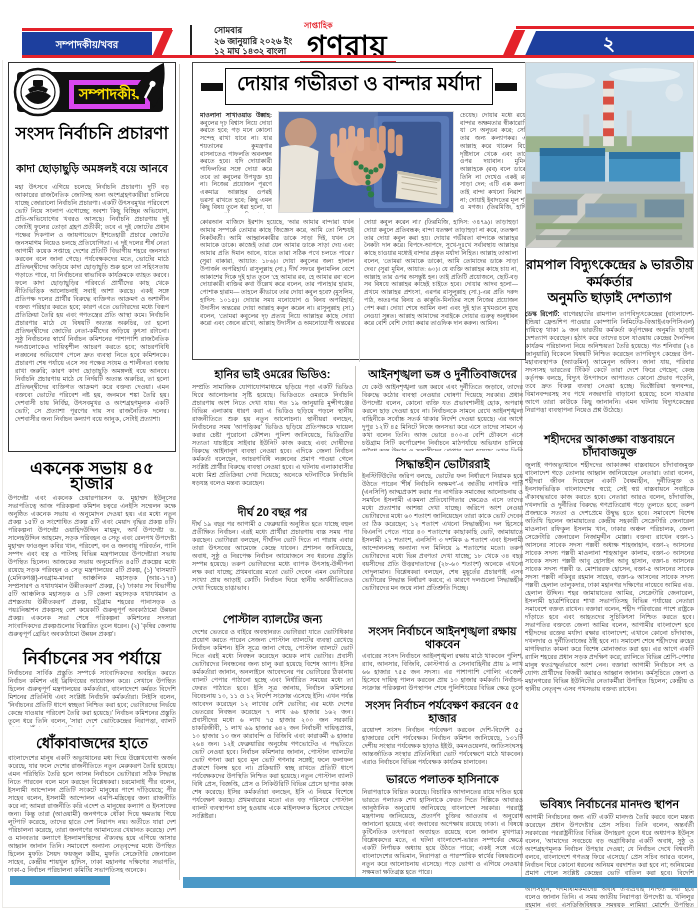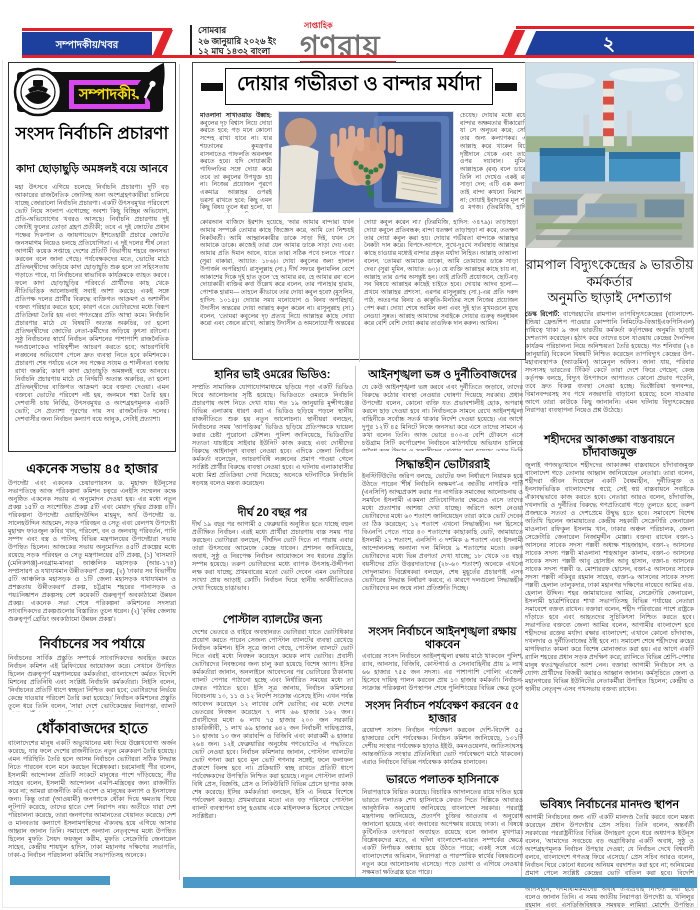--- a/index.html
+++ b/index.html
@@ -10,25 +10,25 @@
   }
   .page-frame{position:absolute;inset:2px;border:1px solid #eceae6;pointer-events:none;}
 
   
   .header{position:absolute;left:0;top:0;width:700px;height:60px;background:#fff;}
   .hdr-bottom-line{position:absolute;left:22px;right:6px;top:55px;height:2.5px;background:#e4222a;}
   .sec-topline{position:absolute;left:22px;top:28px;width:150px;height:3px;background:#e4222a;}
   .sec-box{position:absolute;left:22px;top:32px;width:130px;height:26px;background:#1d3f9e;color:#fff;
     font-weight:bold;font-size:10px;display:flex;align-items:center;justify-content:center;}
   .sec-slash{position:absolute;left:158px;top:30px;width:9px;height:27px;background:#e4222a;transform:skewX(-24deg);}
-  .dateblk{position:absolute;left:190px;top:25px;border-left:2px solid #222;padding-left:6px;
+  .dateblk{position:absolute;left:190px;top:25px;border-left:2px solid #222;padding-left:22px;
     font-size:8.5px;font-weight:bold;line-height:10.5px;color:#111;}
   .mast{position:absolute;left:300px;top:19px;width:150px;}
   .mast .kicker{color:#e4222a;font-size:8px;font-weight:bold;display:block;margin-left:4px;}
-  .mast .mtitle{color:#737373;font-size:29px;font-weight:800;line-height:29px;letter-spacing:.5px;display:block;}
+  .mast .mtitle{color:#000000;font-size:29px;font-weight:800;line-height:29px;letter-spacing:.5px;display:block;margin-left:7px;}
   .mast .msub{color:#e4222a;font-size:6.5px;font-style:italic;font-weight:bold;display:block;border-top:1.5px solid #e4222a;width:96px;padding-top:1px;}
   .pg-topline{position:absolute;left:516px;right:6px;top:26px;height:3px;background:#e4222a;}
   .pg-slash{position:absolute;left:508px;top:30px;width:11px;height:28px;background:#e4222a;transform:skewX(-24deg);}
   .pg-box{position:absolute;left:524px;top:31px;width:170px;height:27px;background:#1d3f9e;color:#fff;
     font-size:19px;font-weight:bold;display:flex;align-items:center;justify-content:center;
     clip-path:polygon(12px 0,100% 0,100% 100%,0 100%);}
 
   
   .content{position:absolute;left:0;top:62px;width:700px;height:828px;}
   .vrule{position:absolute;top:2px;height:816px;width:1px;background:#c9c5bf;}
@@ -41,21 +41,21 @@
   .colL{position:absolute;left:8px;top:0;width:168px;}
   .edbox{border:1.5px solid #333;height:390px;box-sizing:border-box;padding:5px 6px;background:#fff;}
   .edbar{position:relative;background:#111;height:40px;border-radius:4px;margin:4px 6px 8px 2px;}
   .edlogo{position:absolute;left:-4px;top:-5px;width:50px;height:50px;}
   .edtitle{position:absolute;left:52px;top:8px;color:#ffe400;font-size:14.5px;font-weight:bold;
     border:5px solid #d946ef;padding:1px 5px;line-height:17px;}
   .ednib{position:absolute;right:-8px;top:-14px;width:36px;height:50px;}
   .edhead{font-size:17px;font-weight:bold;text-align:center;margin:4px 0 13px;color:#000;}
   .edsub{font-size:10.5px;font-weight:bold;text-align:center;margin:2px 0 5px;color:#000;}
   .edbody{height:288px;}
-  .sechead{font-size:13px;font-weight:bold;text-align:center;margin:9px 0 3px;color:#000;line-height:15px;}
+  .sechead{font-size:17px;font-weight:bold;text-align:center;margin:9px 0 3px;color:#000;line-height:15px;}
 
   
   .colC{position:absolute;left:192px;top:0;width:334px;}
   .mabox{border:1.2px solid #444;height:298px;box-sizing:border-box;padding:4px 7px;position:relative;background:#fff;}
   .ma-headrow{display:flex;align-items:center;justify-content:center;margin-top:1px;}
   .ma-dash{width:22px;height:8px;background:#111;}
   .ma-hl{border:1.6px solid #111;padding:0 11px 3px;font-size:19.5px;font-weight:bold;margin:0 2px;white-space:nowrap;color:#000;}
   .ma-top{display:flex;gap:6px;margin-top:6px;height:102px;}
   .ma-side{width:72px;flex:none;font-size:6.1px;line-height:7.7px;}
   .ma-photo{width:176px;height:102px;flex:none;border:1px solid #ddd;box-sizing:border-box;}
@@ -63,21 +63,21 @@
     font-size:6.1px;line-height:7.8px;}
   .clower{display:flex;margin-top:6px;}
   .cA{width:161px;padding-right:2px;border-right:1px solid #c9c5bf;}
   .cB{width:161px;padding-left:6px;}
   .subhead{font-size:11px;font-weight:bold;text-align:center;margin:7px 0 2px;line-height:12.5px;color:#000;}
   .subhead.first{margin-top:2px;}
 
   
   .colR{position:absolute;left:525px;top:0;width:169px;}
   .rphoto{width:169px;height:186px;border:1px solid #ccc;box-sizing:border-box;}
-  .rhl{font-size:13px;font-weight:normal;text-align:center;line-height:16.5px;margin:5px 0 3px;color:#000;}
+  .rhl{font-size:13px;font-weight:bold;text-align:center;line-height:16.5px;margin:5px 0 3px;color:#000;}
   .rhl span{display:block;}
   .rsub{font-size:11px;font-weight:bold;text-align:center;margin:7px 0 2px;line-height:13px;color:#000;}
 
   
   .barL{position:absolute;left:10px;top:876px;width:100px;height:9px;background:#4b99c7;}
   .barC{position:absolute;left:183px;top:877px;width:514px;height:11px;background:#4b99c7;}
 </style>
 </head>
 <body>
 

